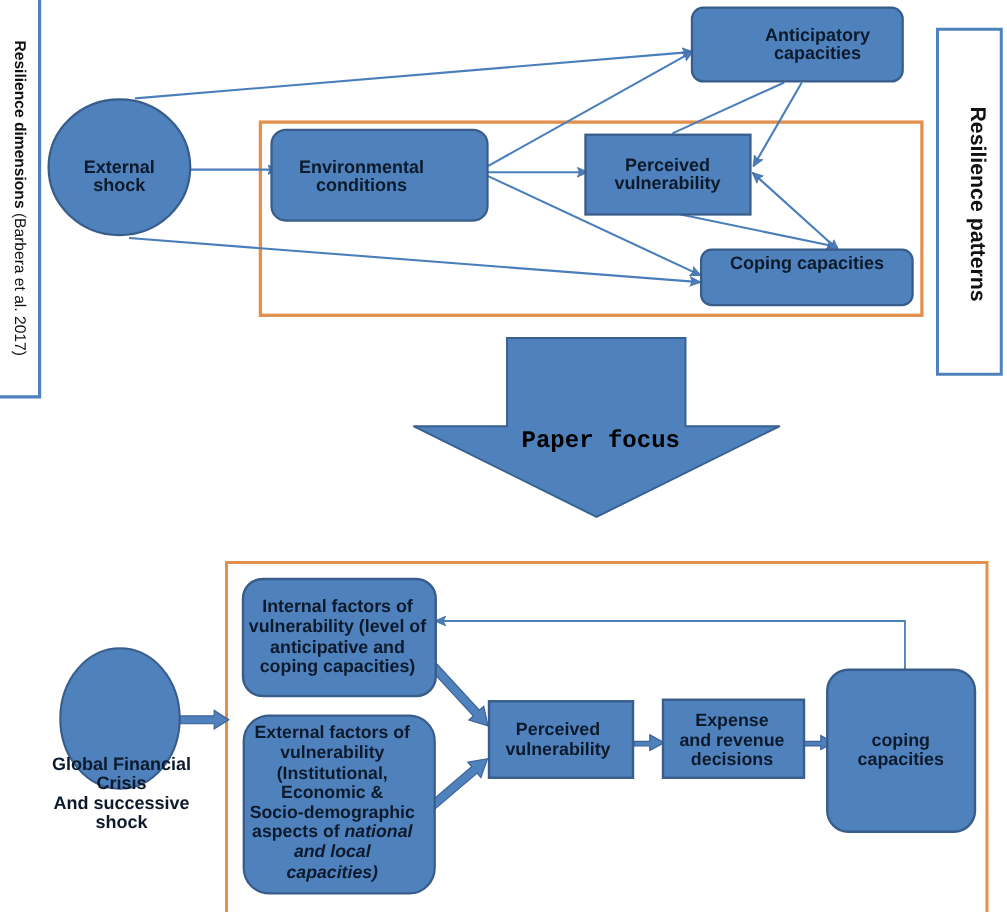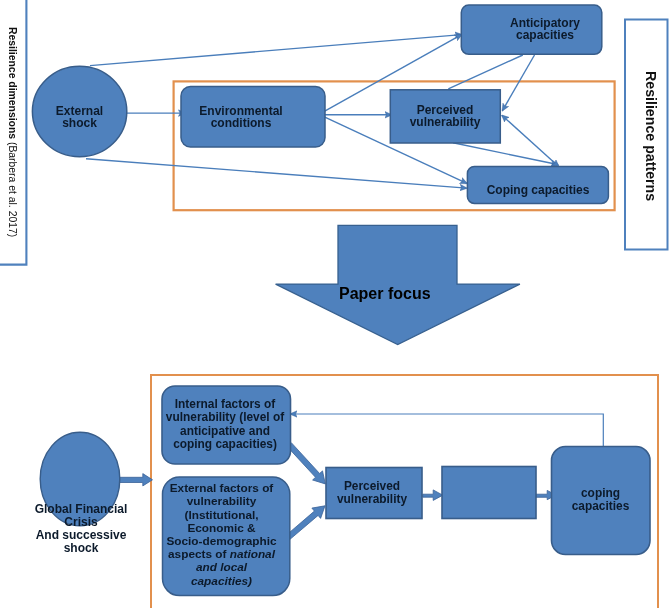--- a/index.html
+++ b/index.html
@@ -107,40 +107,43 @@
     </div>
   <div class="nodelabel" style="left:180px;top:96px;width:122px;height:42px;font-size:12px;">
       <span>Environmental<br>conditions</span>
     </div>
   <div class="nodelabel" style="left:461px;top:8px;width:168px;height:42px;font-size:12px;">
       <span>Anticipatory<br>capacities</span>
     </div>
   <div class="nodelabel" style="left:390px;top:95px;width:110px;height:42px;font-size:12px;">
       <span>Perceived<br>vulnerability</span>
     </div>
-  <div class="nodelabel" style="left:467px;top:171px;width:142px;height:38px;font-size:12px;">
+  <div class="nodelabel" style="left:467px;top:156px;width:142px;height:38px;font-size:12px;">
       <span>Coping capacities</span>
     </div>
 
   <div class="vlabel" style="left:17.5px;top:26.5px;transform:rotate(90deg);font-size:10.4px;line-height:12px;"><b>Resilience dimensions</b><span> (Barbera et al. 2017)</span></div>
 
   <div class="vlabel" style="left:658.5px;top:70.5px;transform:rotate(90deg);font-size:14.2px;line-height:16px;font-weight:bold;"><span>Resilience patterns</span></div>
 
-  <div style="position:absolute;left:339px;top:285px;width:123px;
-              font-family:Liberation Sans, sans-serif;font-weight:bold;font-size:16px;color:#000;">Paper focus</div>
+  <div style="position:absolute;left:339px;top:285px;width:123px;text-align:center;
+              font-family:Liberation Mono, monospace;font-weight:bold;font-size:16px;color:#000;">Paper focus</div>
 
   <div class="nodelabel" style="left:21px;top:476px;width:120px;height:58px;font-size:12px;line-height:13.1px;margin-top:24px;">
       <span>Global Financial<br>Crisis<br>And successive<br>shock</span>
     </div>
   <div class="nodelabel" style="left:157px;top:391.5px;width:136px;height:66px;font-size:11.9px;line-height:13.07px;">
       <span>Internal factors of<br>vulnerability (level of<br>anticipative and<br>coping capacities)</span>
     </div>
   <div class="nodelabel" style="left:151.5px;top:477px;width:140px;height:116px;font-size:11.8px;line-height:13.17px;text-align:center;">
       <span>External factors of<br>vulnerability<br>(Institutional,<br>Economic &amp;<br>Socio-demographic<br>aspects of <i>national</i><br><i>and local</i><br><i>capacities)</i></span>
     </div>
   <div class="nodelabel" style="left:324px;top:471.5px;width:96px;height:42px;font-size:11.9px;line-height:12.9px;">
       <span>Perceived<br>vulnerability</span>
     </div>
+  <div class="nodelabel" style="left:441px;top:471px;width:94px;height:45px;font-size:11.9px;line-height:12.75px;">
+      <span>Expense<br>and revenue<br>decisions</span>
+    </div>
   <div class="nodelabel" style="left:551px;top:479px;width:99px;height:42px;font-size:11.9px;line-height:12.6px;">
       <span>coping<br>capacities</span>
     </div>
 
 </div>
 
 </body></html>

